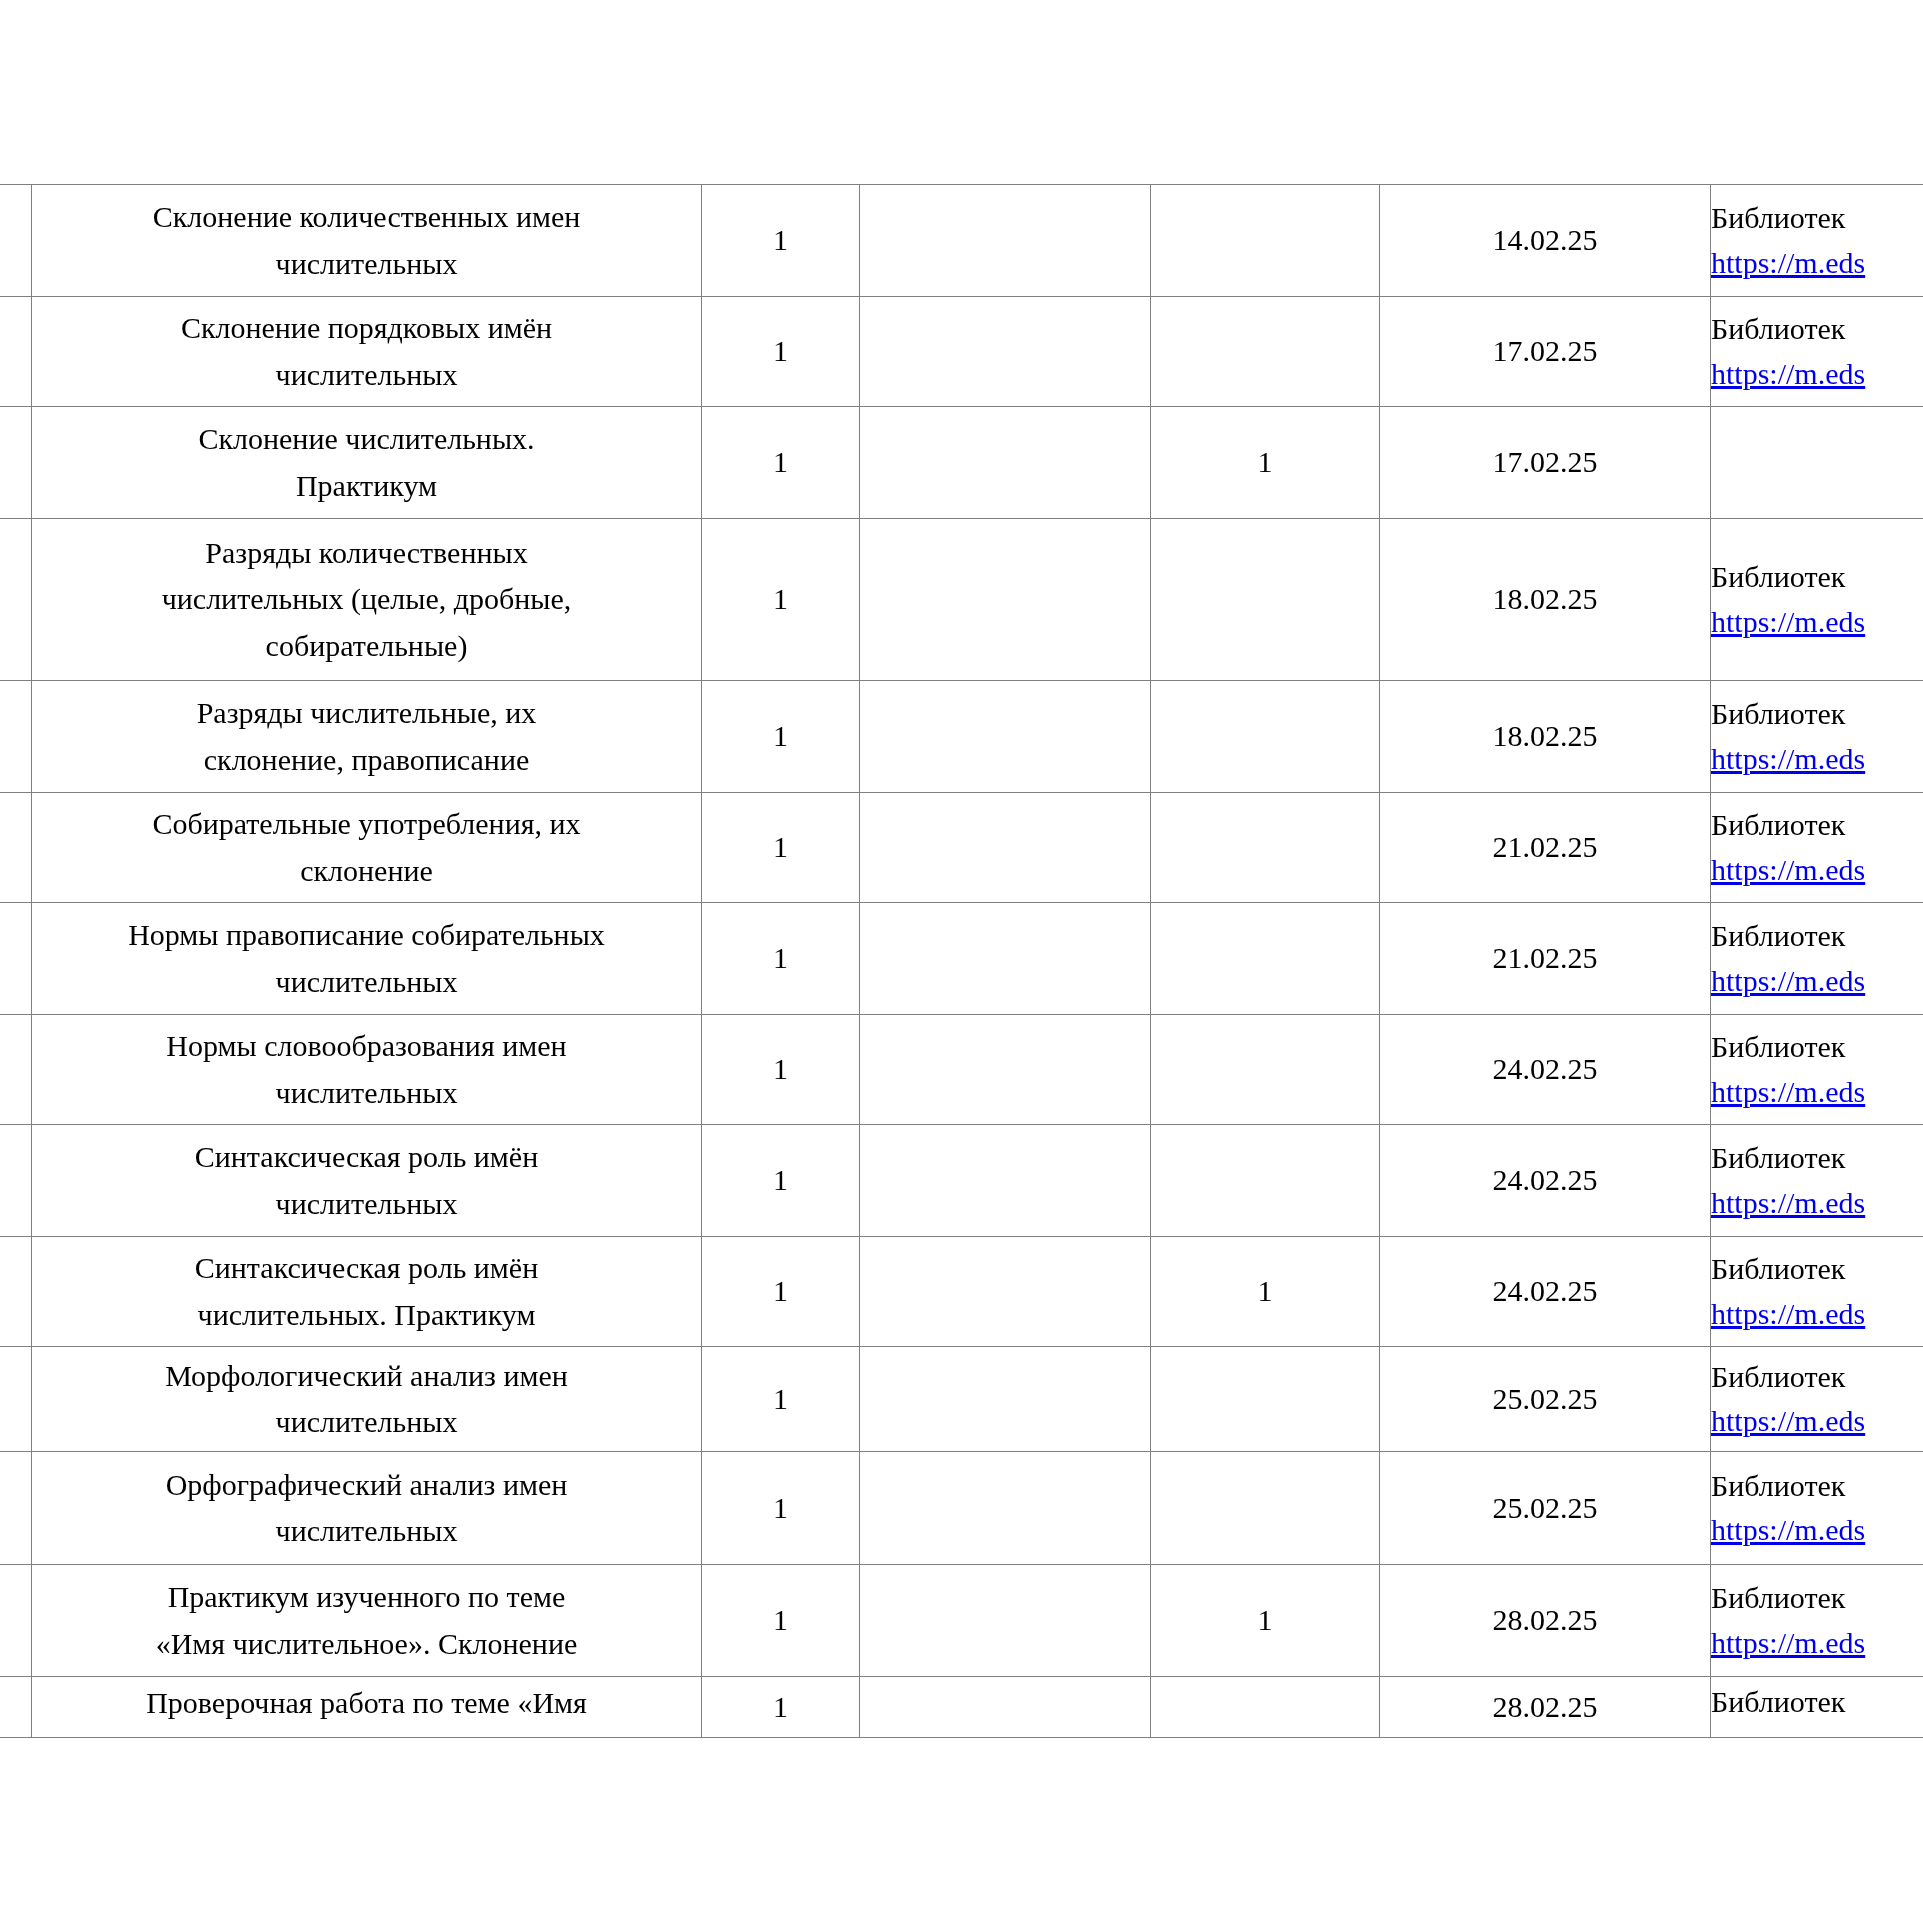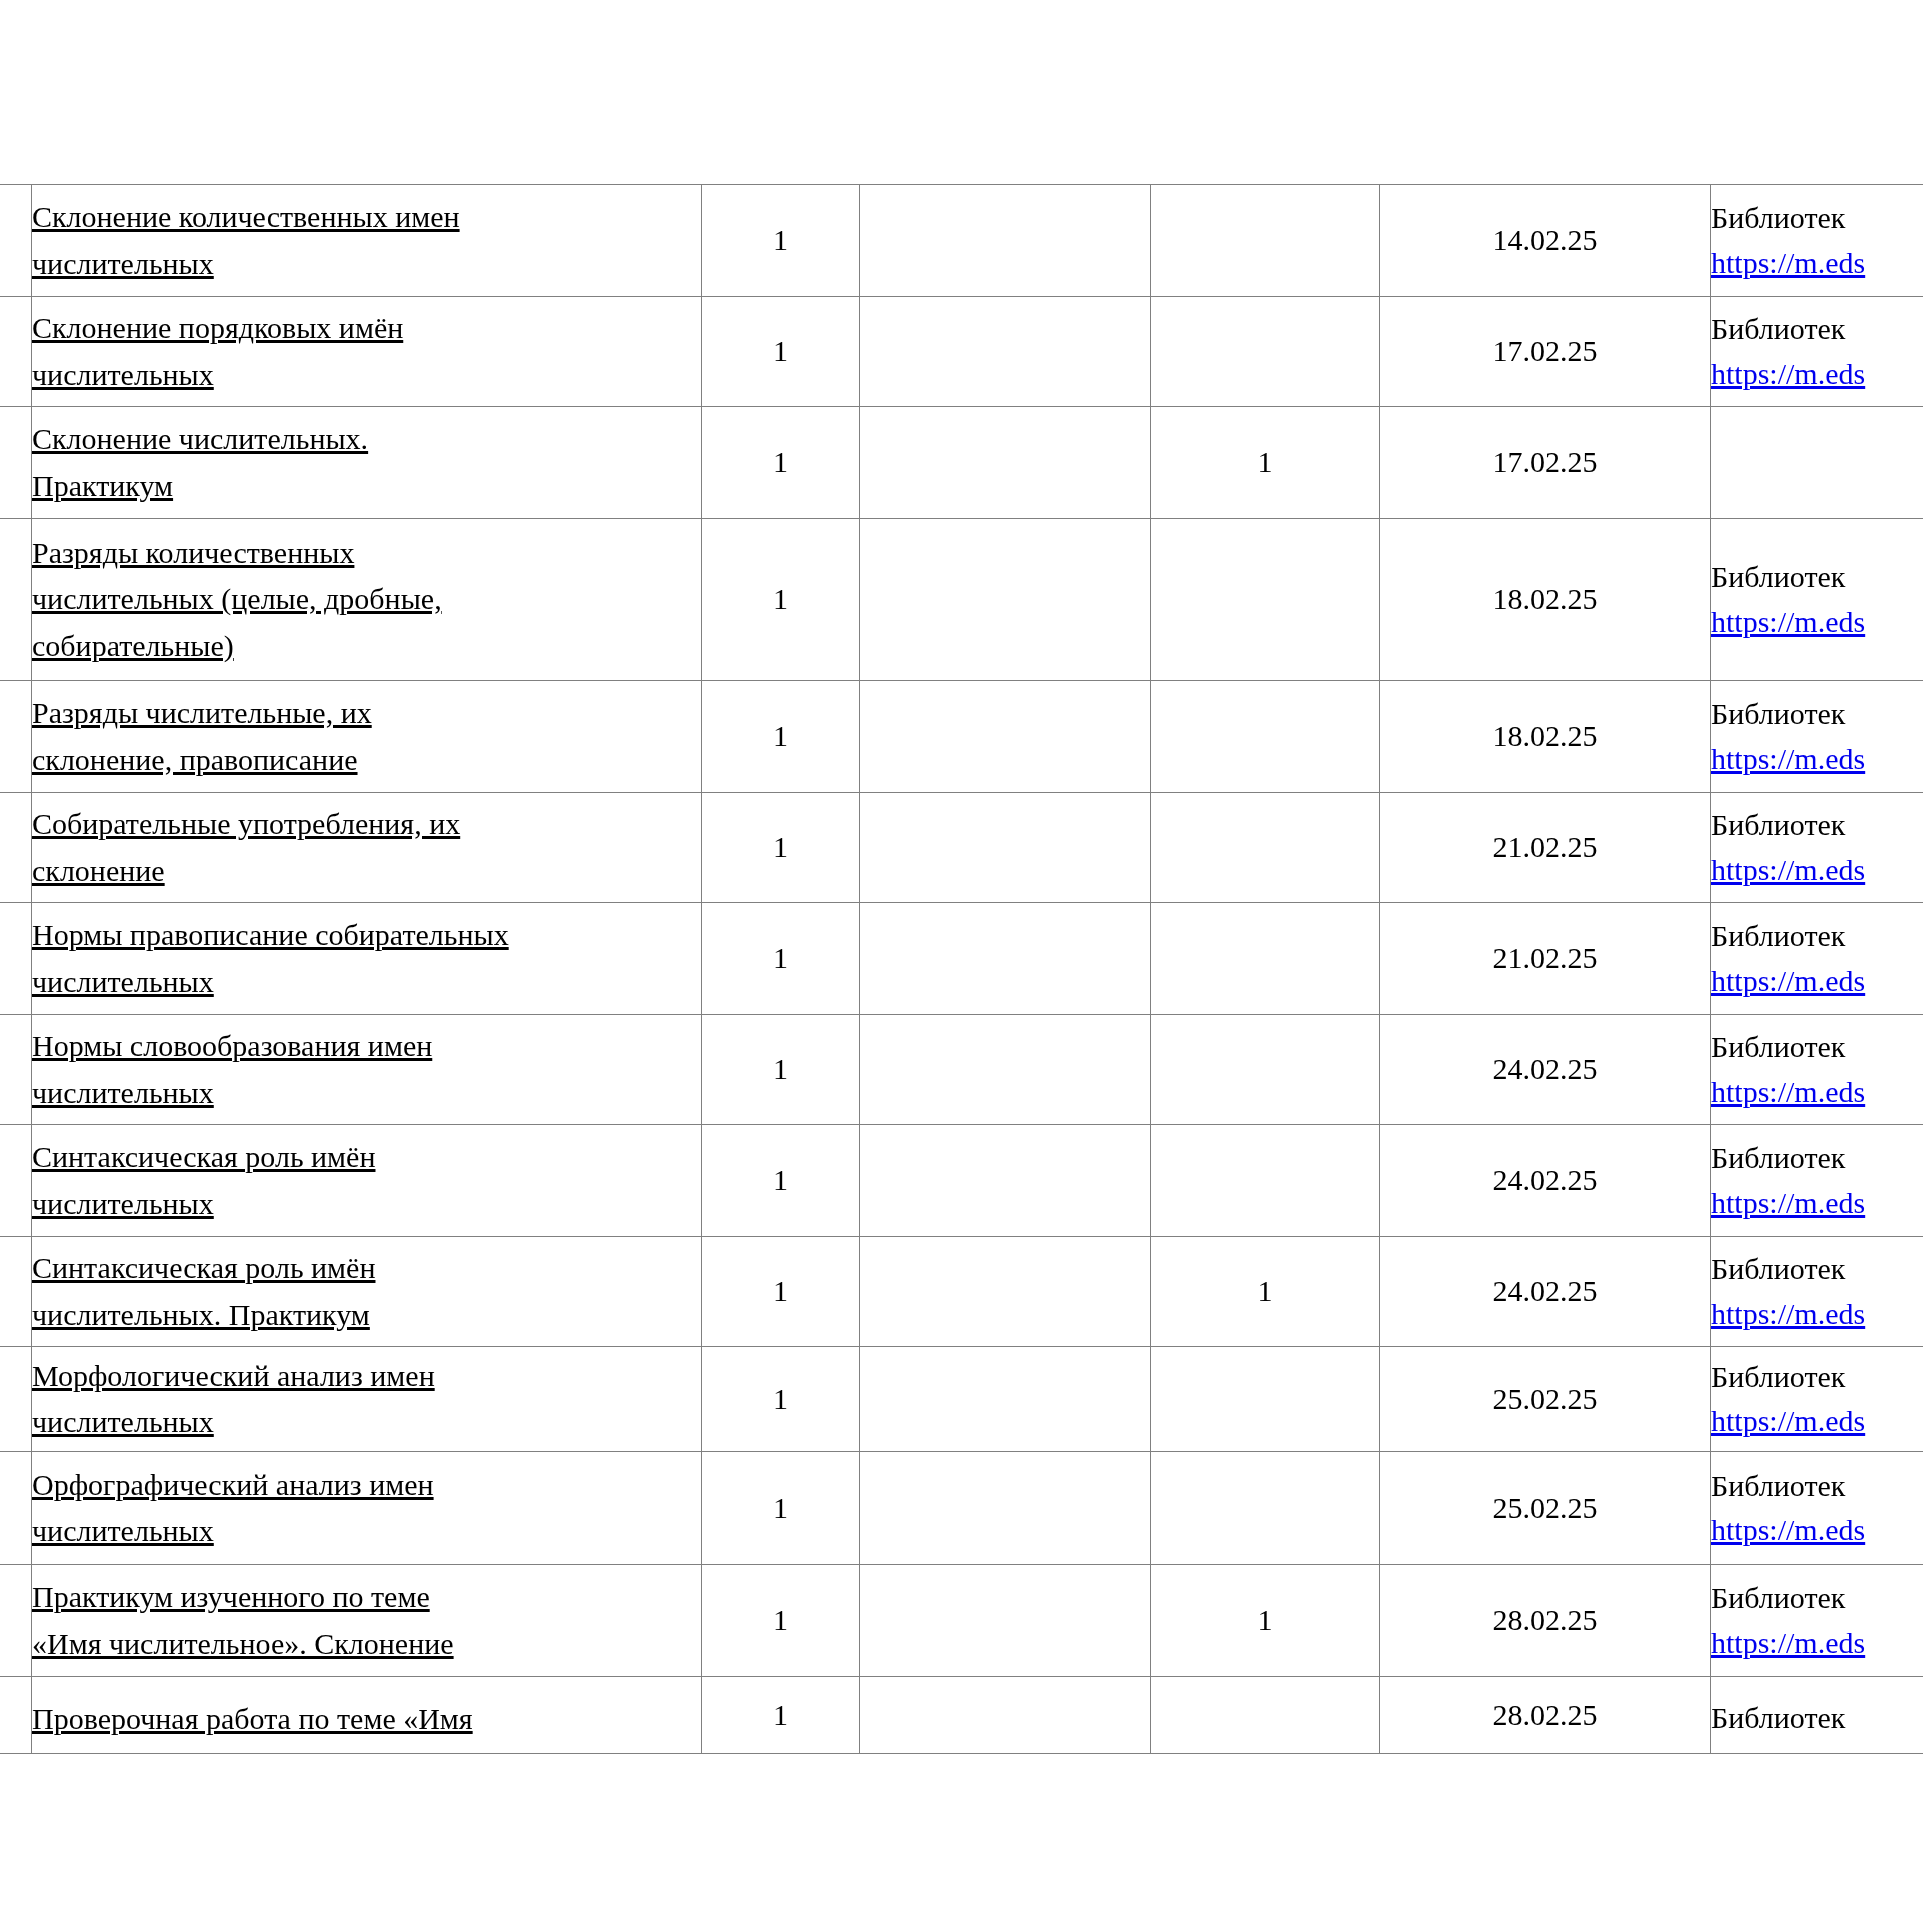--- a/index.html
+++ b/index.html
@@ -54,23 +54,22 @@
   col.c-hours  { width: 158px; }
   col.c-control{ width: 291px; }
   col.c-pract  { width: 229px; }
   col.c-date   { width: 331px; }
   col.c-res    { width: 273px; }
 
   td.cell-ord {
     background: #ffffff;
   }
   td.cell-topic {
-    text-align: left;
+    text-align: center;
     padding: 10.5px 13.5px 10.5px 13.5px;
-    text-decoration: underline;
   }
   td.cell-hours,
   td.cell-control,
   td.cell-pract,
   td.cell-date {
     text-align: center;
   }
   td.cell-res {
     text-align: left;
     padding: 7.5px 0 7.5px 9px;
@@ -98,21 +97,21 @@
   tr.h-148 td { height: 111px; }
   tr.h-145 td { height: 109px; }
   tr.h-214 td { height: 161px; }
   tr.h-138 td { height: 104px; }
   tr.h-149 td { height: 112px; }
   tr.h-last td { height: 57px; }
 
   tr.h-last td.cell-topic,
   tr.h-last td.cell-res {
     vertical-align: top;
-    padding-top: 19px;
+    padding-top: 3px;
   }
 </style>
 </head>
 <body>
 
 <div class="page">
   <div class="table-clip">
     <table class="plan-table">
       <colgroup>
         <col class="c-ord">

